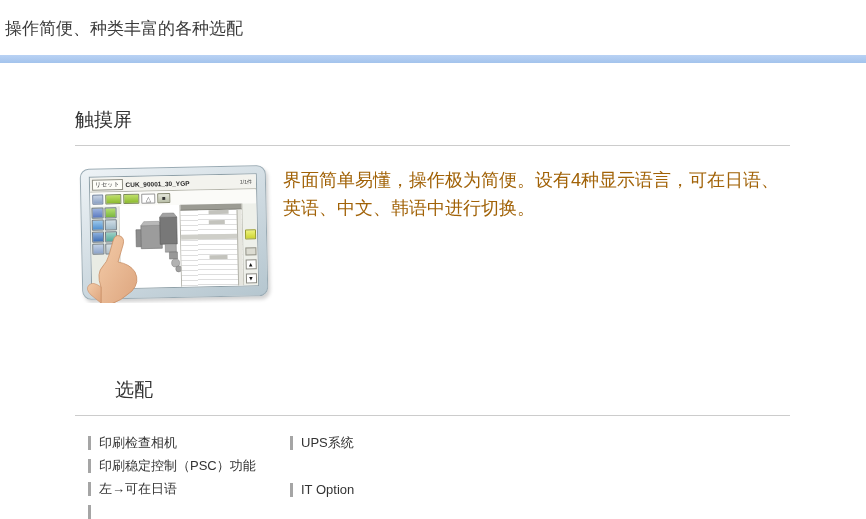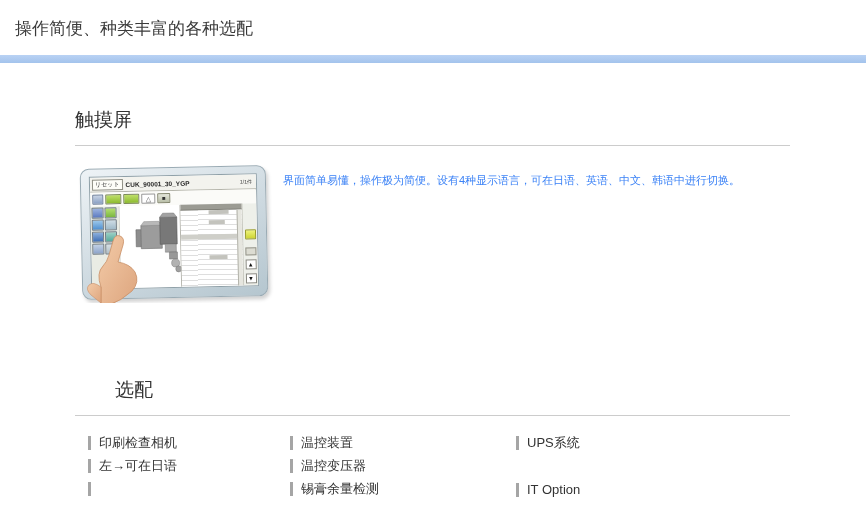--- a/index.html
+++ b/index.html
@@ -1,30 +1,30 @@
 <!DOCTYPE html>
 <html><head>
 <meta charset="utf-8">
 <style>
   * { margin:0; padding:0; box-sizing:border-box; }
   html,body { background:#fff; }
   .page {
     position:relative; width:866px; height:519px; background:#ffffff; overflow:hidden;
     font-family:"Liberation Sans","DejaVu Sans",sans-serif; color:#333;
   }
-  .page-title { padding:17px 0 0 15px; font-size:17px; color:#3a3a3a; font-weight:400; }
+  .page-title { padding:17px 0 0 5px; font-size:17px; color:#3a3a3a; font-weight:400; }
   .accent-bar { margin-top:15px; height:8px; width:100%; background:linear-gradient(#b9d2f4,#a3c3ec); }
 
   .content { margin-left:75px; width:715px; }
   .section-heading { font-size:19px; font-weight:400; color:#333; }
   .ts-heading { padding-top:44px; }
   .divider { border:none; border-top:1px solid #cccccc; margin:12px 0 0 0; height:0; }
 
   .ts-row { display:flex; margin-top:18px; }
-  .ts-desc { margin-left:8px; padding-top:2px; font-size:11px; line-height:28px; color:#3b82f6; width:505px; }
+  .ts-desc { margin-left:8px; padding-top:2px; font-size:18px; line-height:28px; color:#a16207; width:505px; }
 
   
   .device-photo { position:relative; width:200px; height:139px; flex:none; background:#fff; overflow:hidden; }
   .monitor {
     position:absolute; left:6px; top:3px; width:186px; height:131px; border-radius:9px;
     background:linear-gradient(155deg,#eef3f6 0%,#cdd9e0 55%,#b5c6cf 100%);
     border:1px solid #9aabb4; box-shadow:2px 3px 4px rgba(0,0,0,.18);
     transform:rotate(-1.2deg);
   }
   .screen {
@@ -160,38 +160,28 @@
     <hr class="divider">
 
     <div class="options">
       <div class="opt-col opt-col-1">
         <div class="opt-item">
             <span class="marker"></span>
             <span>印刷检查相机</span>
           </div>
         <div class="opt-item">
             <span class="marker"></span>
+            <span>印刷稳定控制（PSC）功能</span>
+          </div>
+        <div class="opt-item">
+            <span class="marker"></span>
             <span>左→可在日语</span>
           </div>
         <div class="opt-item">
             <span class="marker"></span>
-          </div>
-      </div>
-      <div class="opt-col opt-col-2">
-        <div class="opt-item">
-            <span class="marker"></span>
-            <span>温控装置</span>
-          </div>
-        <div class="opt-item">
-            <span class="marker"></span>
-            <span>温控变压器</span>
-          </div>
-        <div class="opt-item">
-            <span class="marker"></span>
-            <span>锡膏余量检测</span>
           </div>
       </div>
       <div class="opt-col opt-col-3">
         <div class="opt-item">
             <span class="marker"></span>
             <span>UPS系统</span>
           </div>
         <div class="opt-item">
             <span class="marker"></span>
             <span>IT Option</span>

